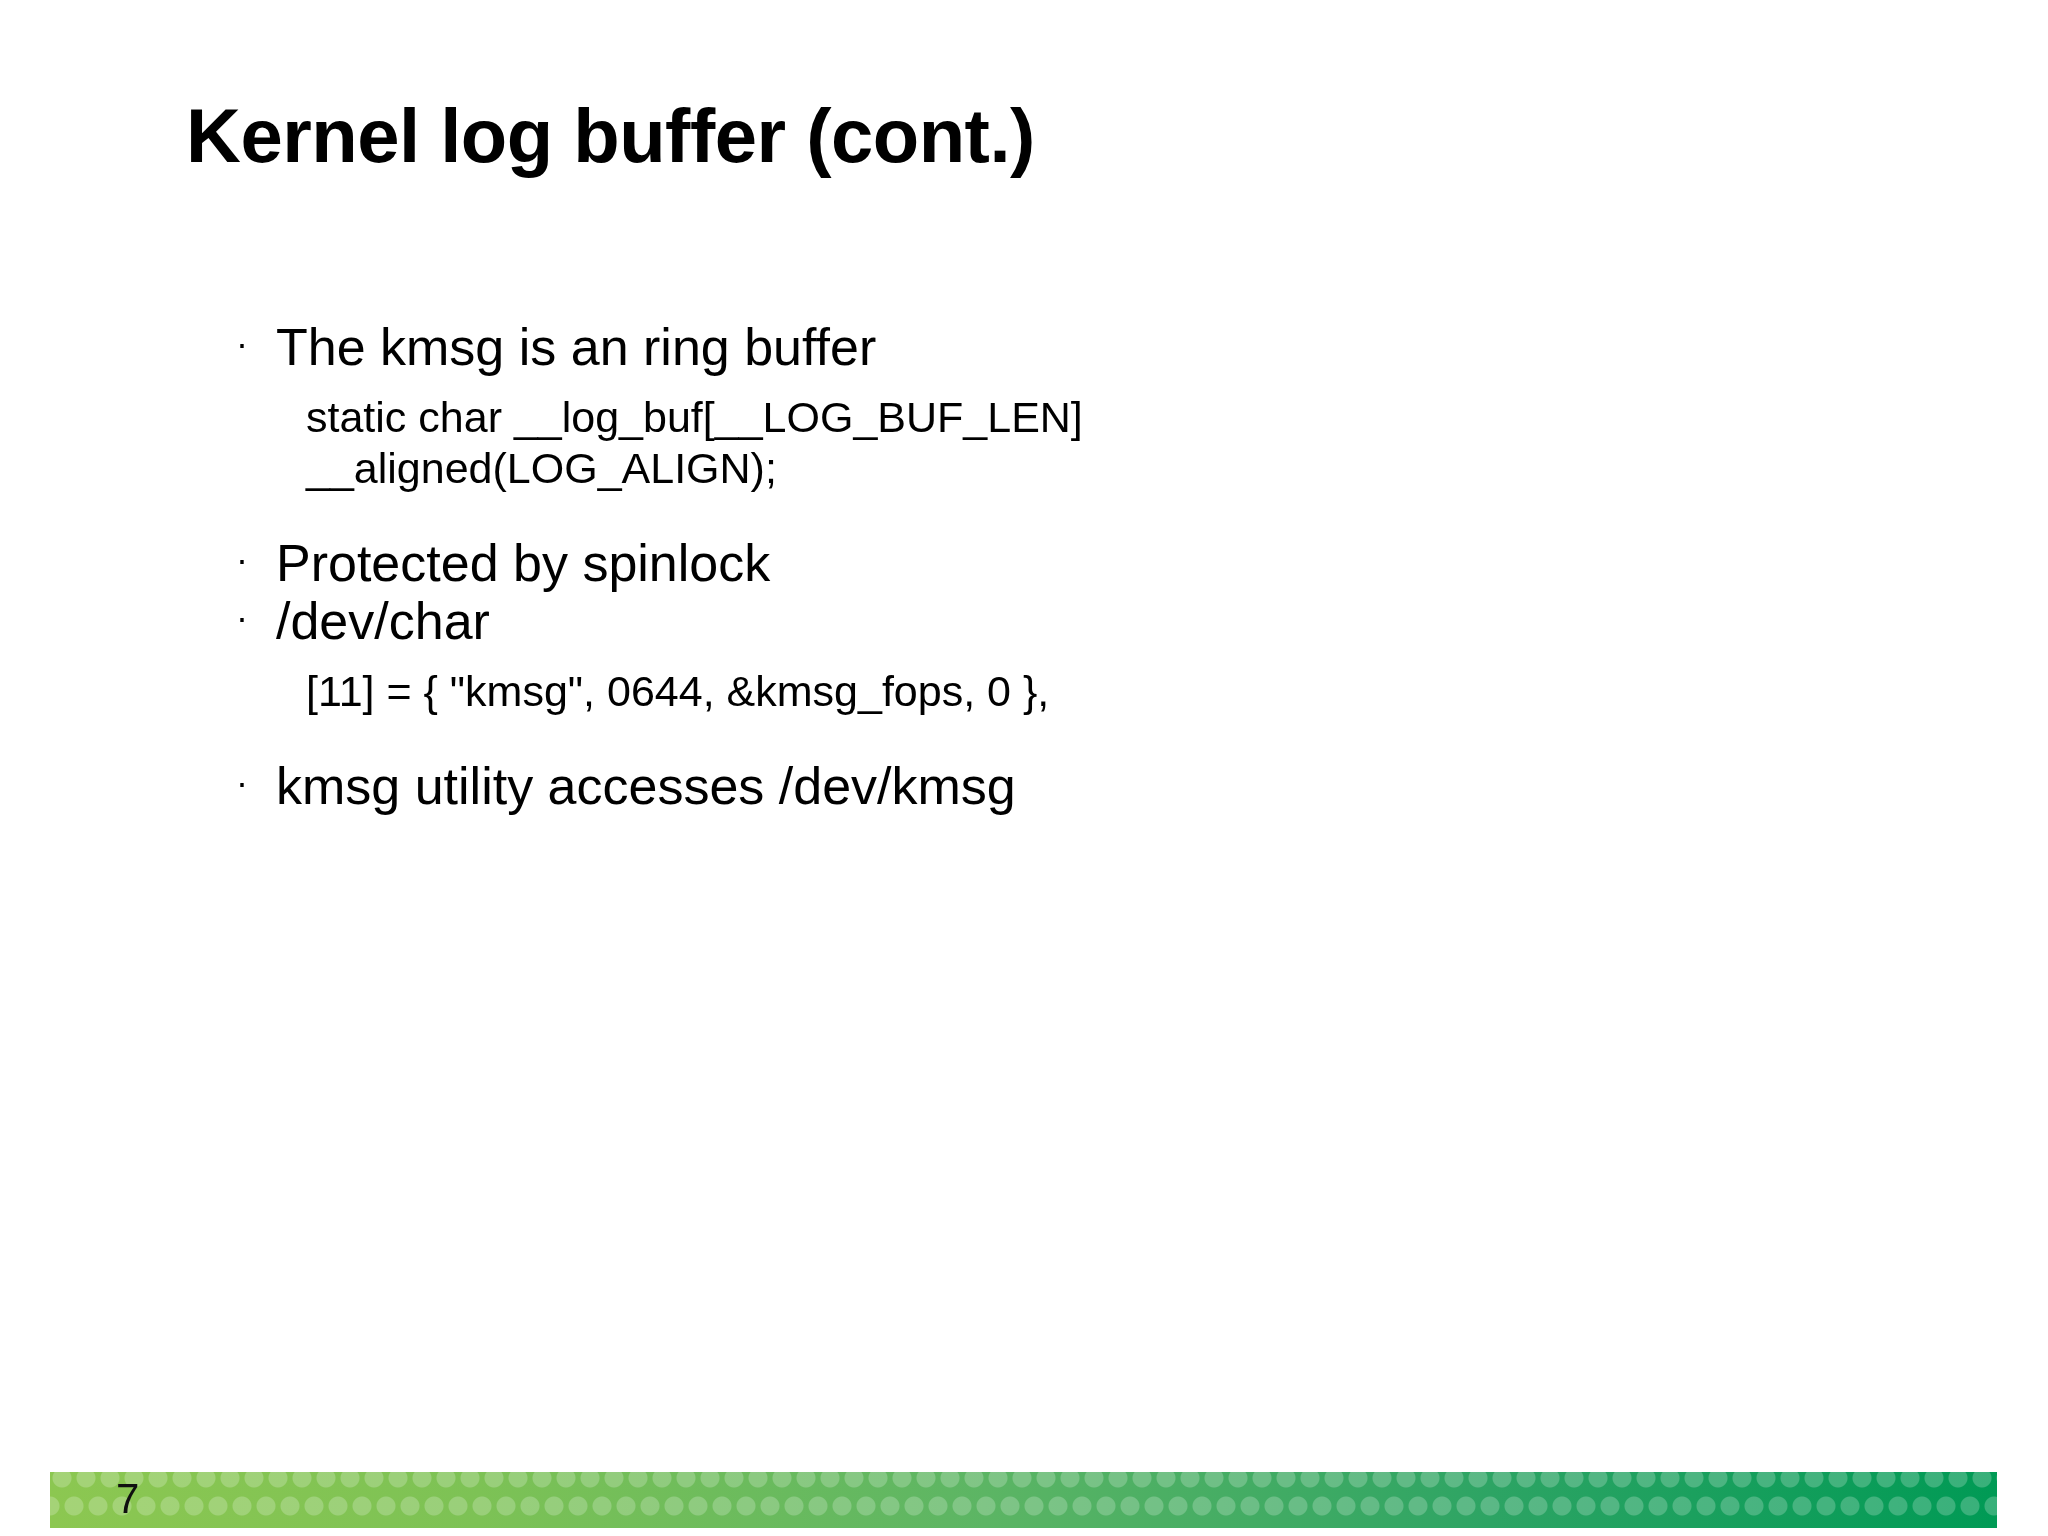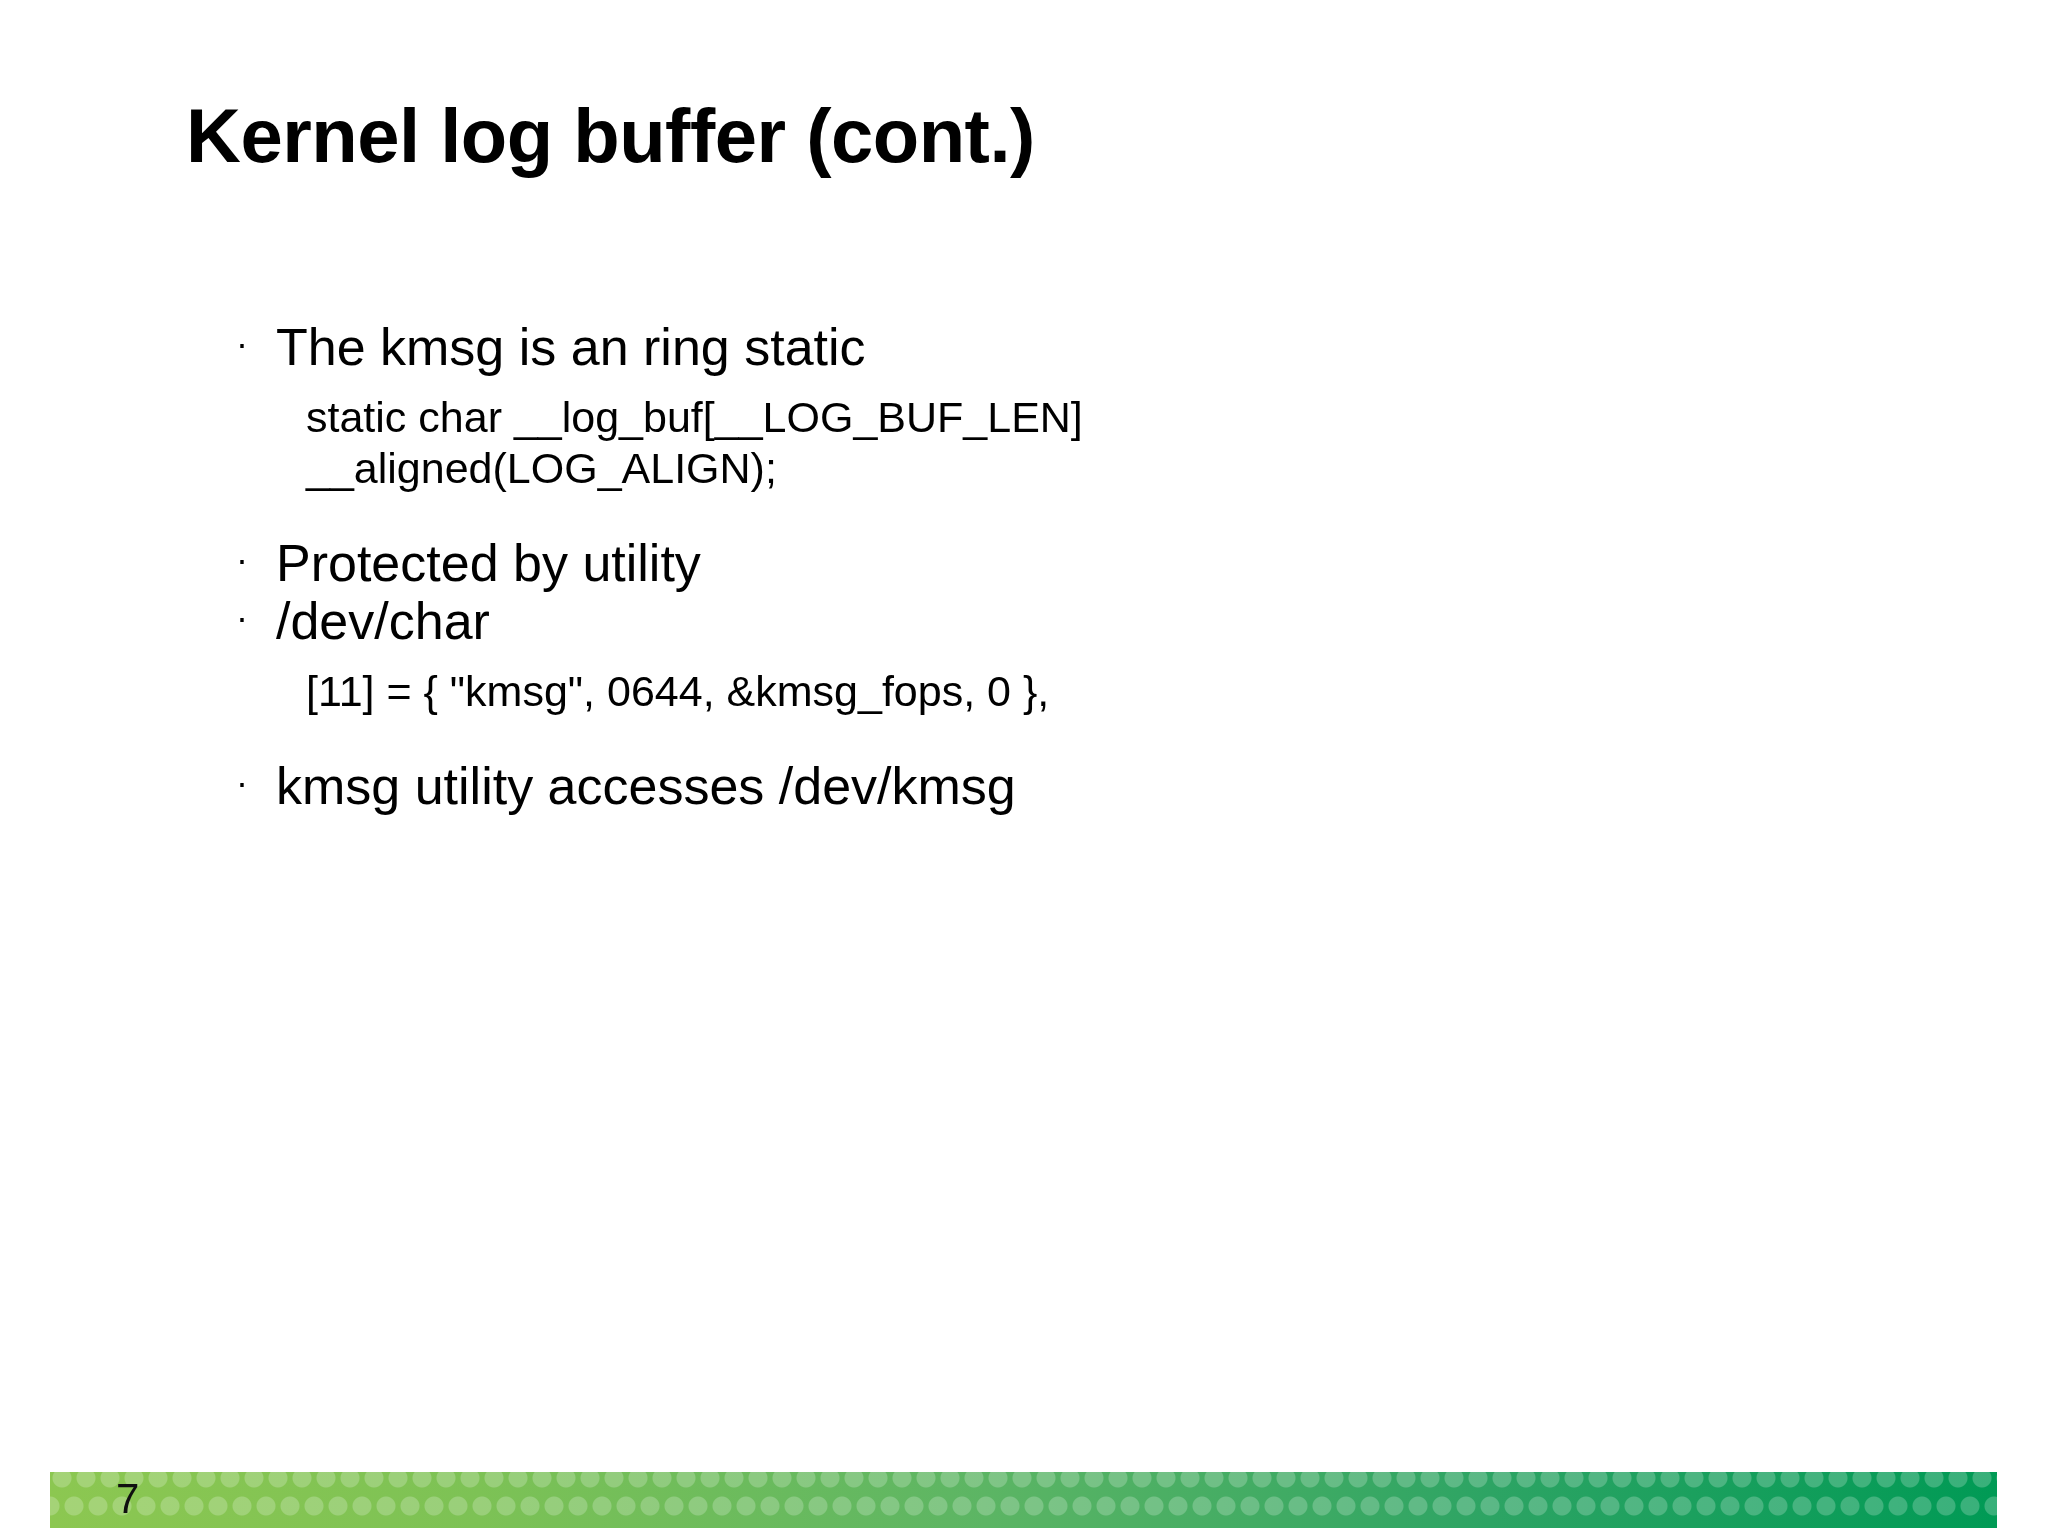--- a/index.html
+++ b/index.html
@@ -110,28 +110,28 @@
 <body>
 
 <div class="slide">
 
   <div class="slide-title">Kernel log buffer (cont.)</div>
 
   <div class="content">
 
     <div class="bullet-row">
       <span class="bullet-mark">·</span>
-      <span class="bullet-text">The kmsg is an ring static</span>
+      <span class="bullet-text">The kmsg is an ring buffer</span>
     </div>
 
     <div class="code-block gap-after">static char __log_buf[__LOG_BUF_LEN] __aligned(LOG_ALIGN);</div>
 
     <div class="bullet-row">
       <span class="bullet-mark">·</span>
-      <span class="bullet-text">Protected by utility</span>
+      <span class="bullet-text">Protected by spinlock</span>
     </div>
 
 
     <div class="bullet-row">
       <span class="bullet-mark">·</span>
       <span class="bullet-text">/dev/char</span>
     </div>
 
     <div class="code-block gap-after">[11] = { "kmsg", 0644, &amp;kmsg_fops, 0 },</div>
 

